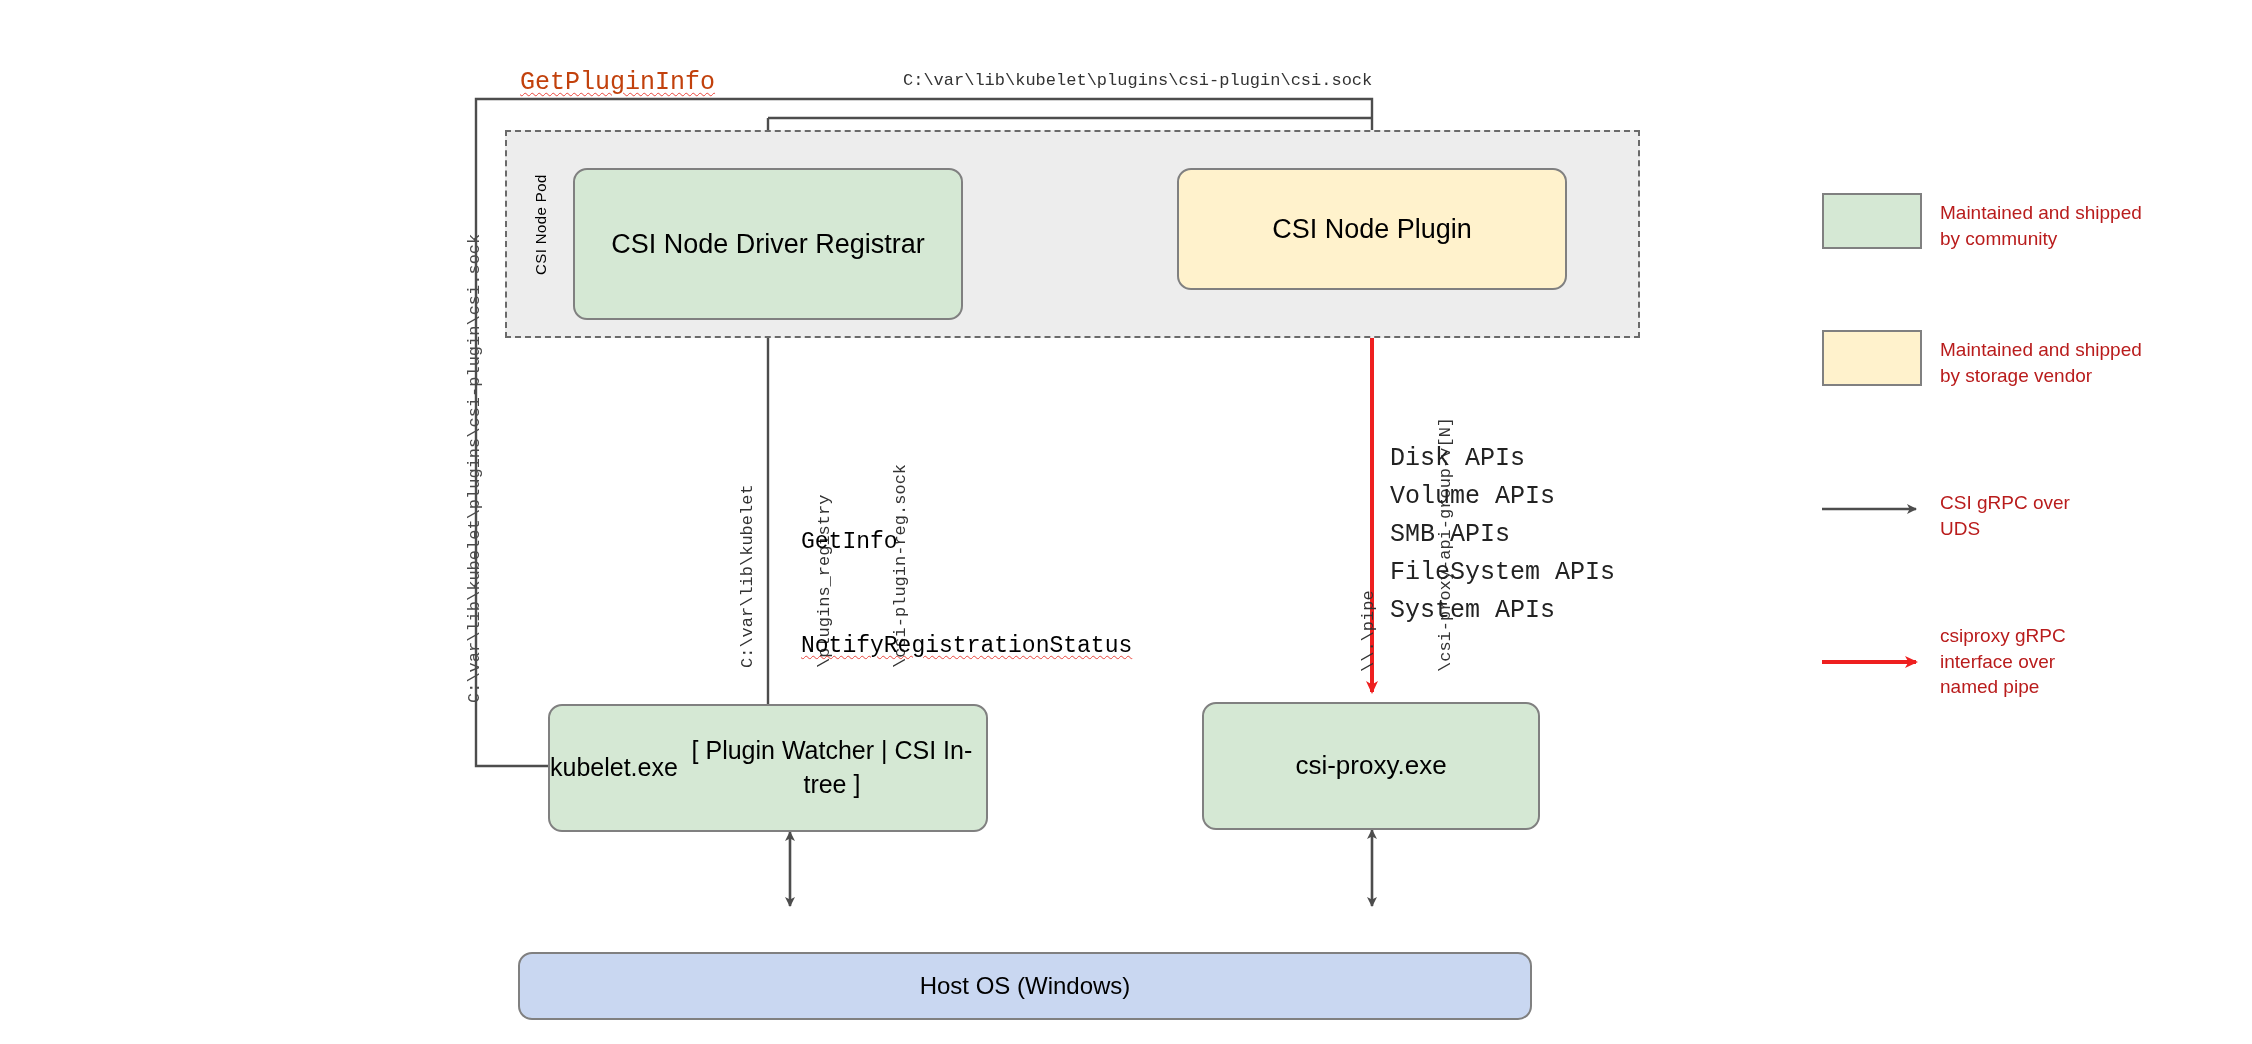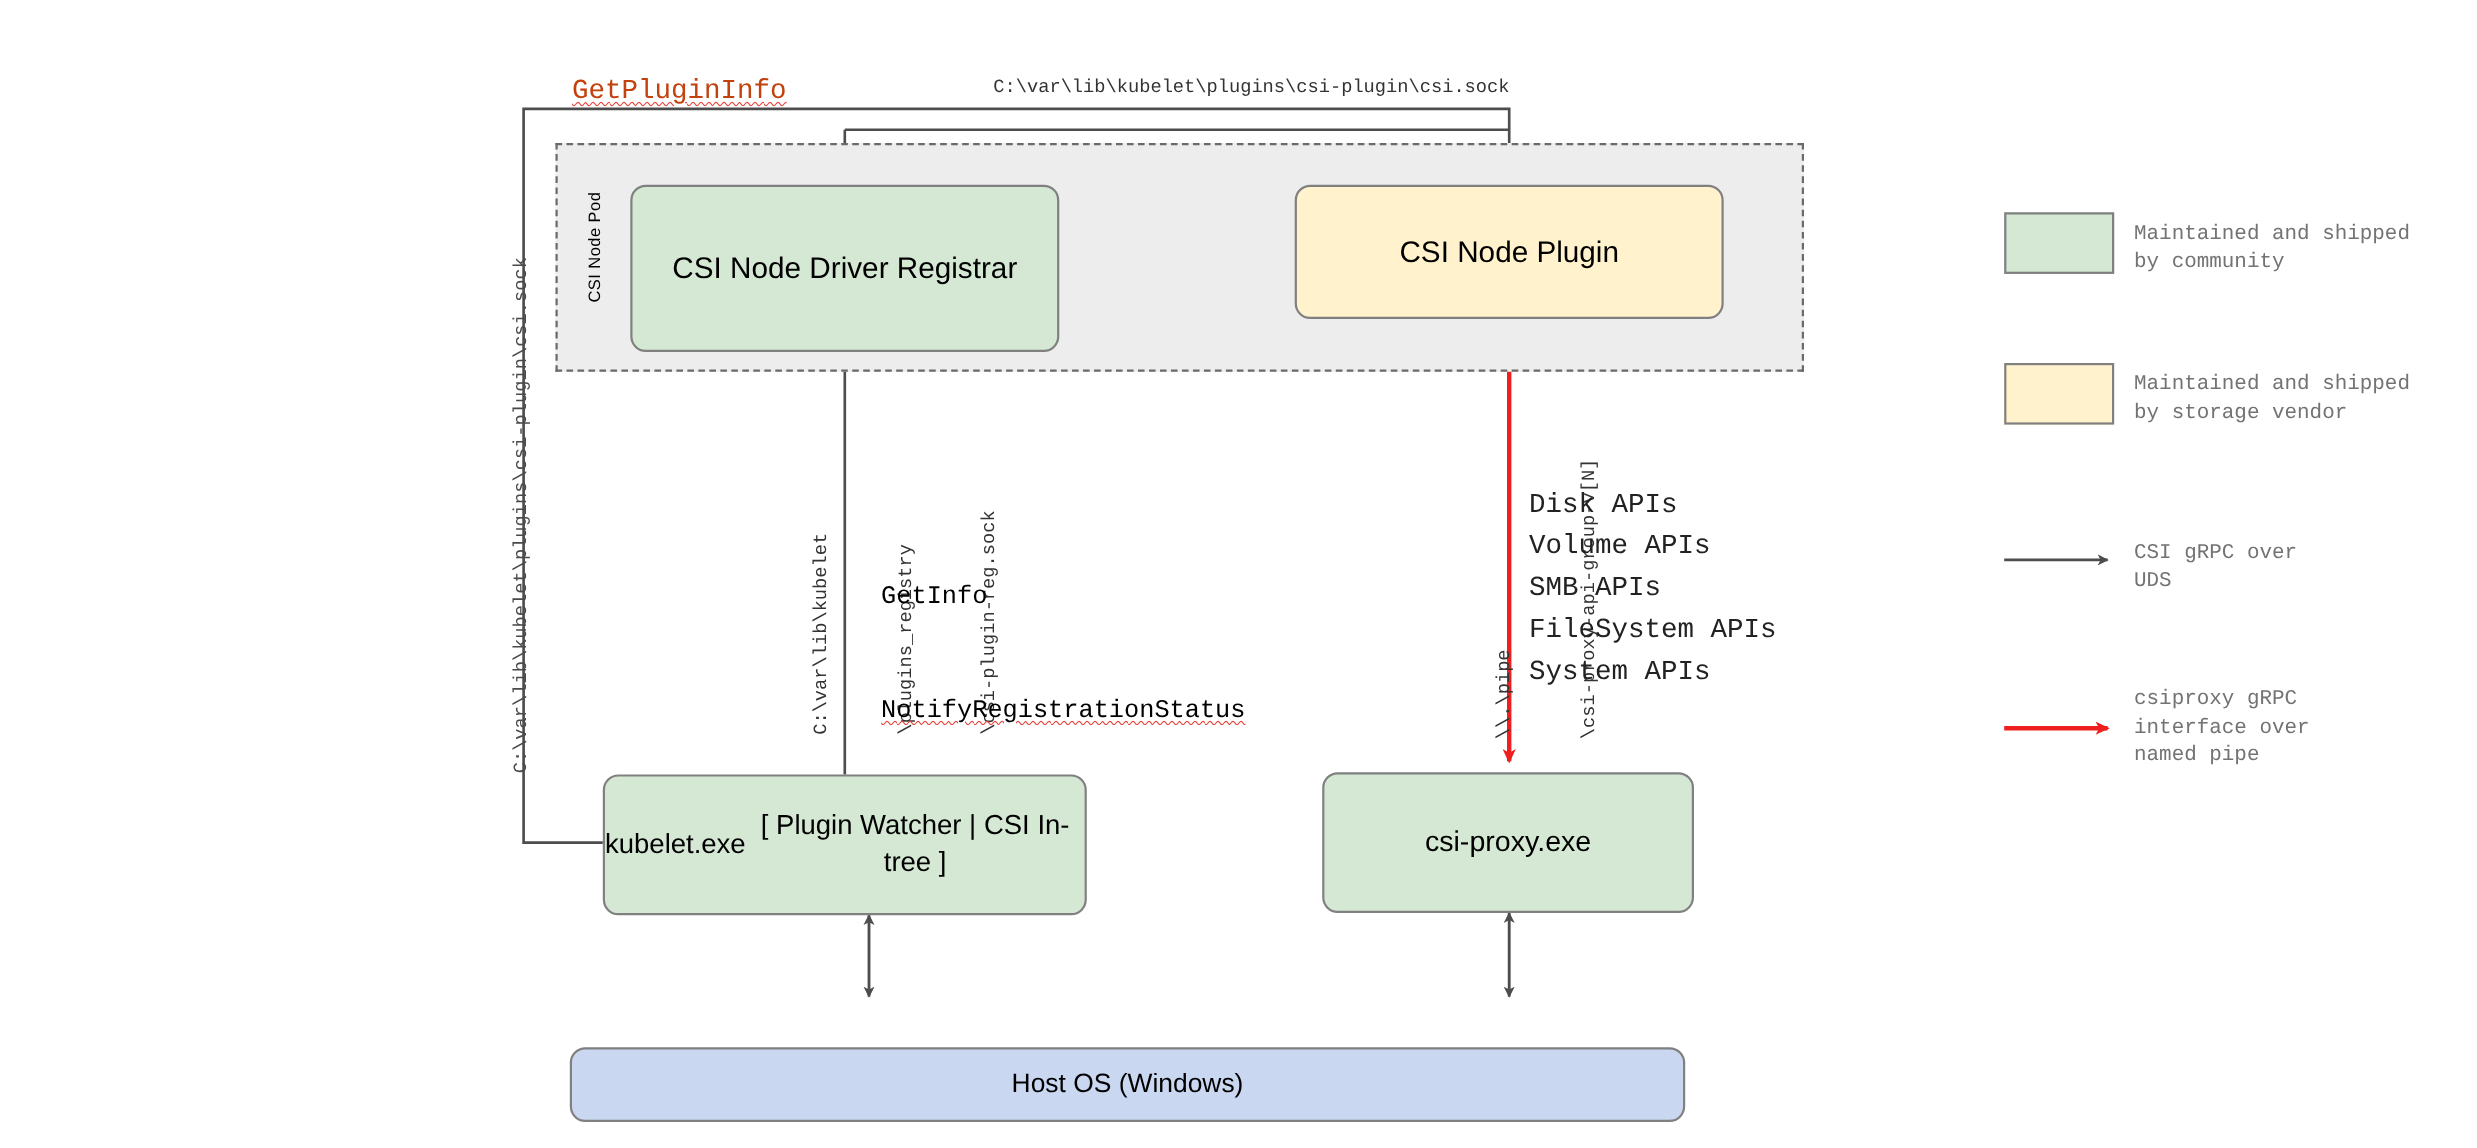--- a/index.html
+++ b/index.html
@@ -98,22 +98,22 @@
   }
   .api-list div { white-space: pre; }
 
   .legend-swatch {
     position: absolute;
     box-sizing: border-box;
     border: 2px solid #808080;
   }
   .legend-text {
     position: absolute;
-    font-family: Liberation Mono, monospace;
-    color: #737373;
+    font-family: Liberation Sans, sans-serif;
+    color: #b91c1c;
     line-height: 1.35;
   }
   .callout {
     position: absolute;
     font-family: "Liberation Mono", monospace;
     color: #333333;
     white-space: pre;
     line-height: 1.5;
   }
 </style>

